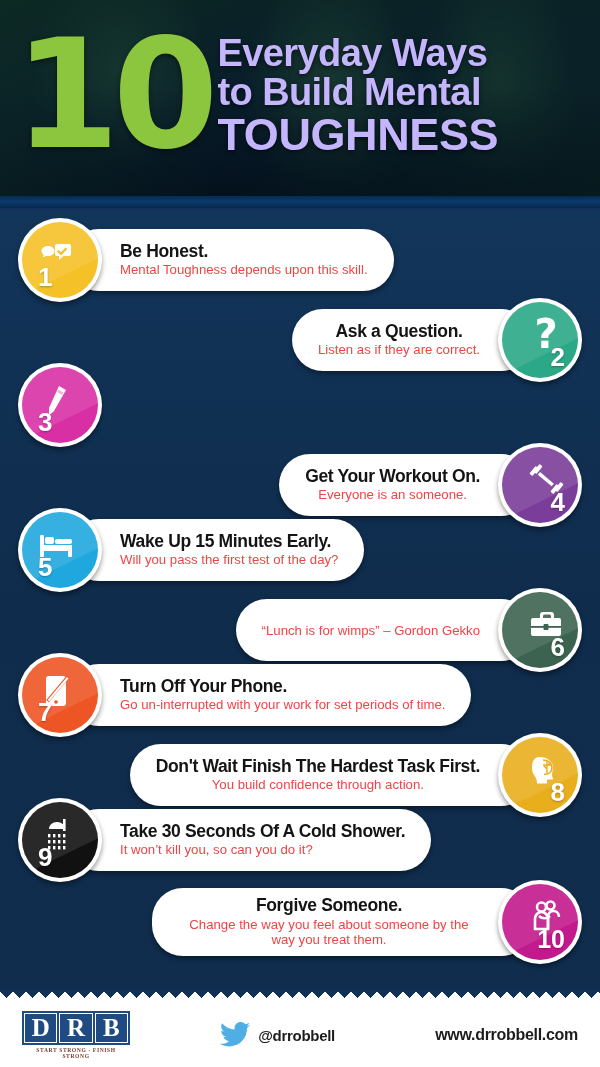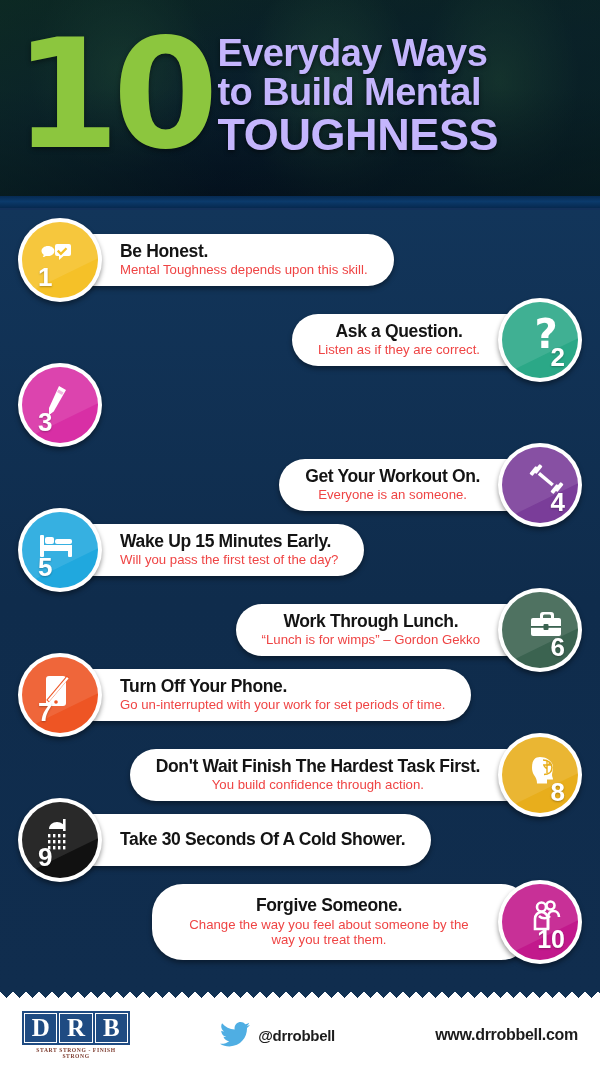--- a/index.html
+++ b/index.html
@@ -103,21 +103,21 @@
     position: absolute;
     display: flex;
     align-items: center;
     height: 84px;
   }
   .item.left  { left: 18px;  flex-direction: row; }
   .item.right { right: 18px; flex-direction: row-reverse; }
 
   .bubble {
     background: #ffffff;
-    height: 52px;
+    height: 62px;
     border-radius: 31px;
     box-shadow: 0 3px 5px rgba(0,0,0,.38);
     display: flex;
     flex-direction: column;
     justify-content: center;
     padding: 0 26px;
     position: relative;
     z-index: 1;
   }
   .item.left  .bubble { margin-left: -34px; padding-left: 52px; text-align: left; }
@@ -385,21 +385,20 @@
             <path d="M15 8h10a3 3 0 013 3v3h-3v-2a1.5 1.5 0 00-1.5-1.5h-5A1.5 1.5 0 0017 12v2h-3v-3a3 3 0 013-3z"></path>
             <rect x="5" y="14" width="30" height="18" rx="2"></rect>
             <rect x="17.5" y="20" width="5" height="6" rx="1" fill="#3B6350"></rect>
             <rect x="5" y="22" width="30" height="1.8" fill="#3B6350"></rect>
           </svg>
         </span>
         <span class="num">6</span>
       </div>
     </div>
     <div class="bubble">
-      <div class="title">Work Through Lunch.</div>
       <div class="sub">“Lunch is for wimps” – Gordon Gekko</div>
     </div>
   </div>
 
   <div class="item left" style="top:443px">
     <div class="circle">
       <div class="circle-in" style="background:#EE5524">
         <span class="ico">
           <svg viewBox="0 0 40 40">
             <rect x="10" y="6" width="20" height="30" rx="3" fill="#fff"></rect>
@@ -457,39 +456,40 @@
               <rect x="22" y="31" width="2.4" height="3.4"></rect>
                 <rect x="27" y="31" width="2.4" height="3.4"></rect>
             </g>
           </svg>
         </span>
         <span class="num">9</span>
       </div>
     </div>
     <div class="bubble">
       <div class="title">Take 30 Seconds Of A Cold Shower.</div>
+      <div class="sub">It won’t kill you, so can you do it?</div>
     </div>
   </div>
 
   <div class="item right" style="top:664px;height:96px">
     <div class="circle">
       <div class="circle-in" style="background:#C2198C">
         <span class="ico">
           <svg viewBox="0 0 40 40" fill="none" stroke="#fff" stroke-width="2.6">
             <circle cx="15.5" cy="11" r="4.5"></circle>
             <circle cx="24.5" cy="9.5" r="4"></circle>
             <path d="M9 33V23c0-4 3-7 6.5-7s6.5 3 6.5 7v10z"></path>
             <path d="M22 33V21c0-3.5 2.5-6 5.5-6s5.5 2.5 5.5 6"></path>
             <path d="M13 20c3 3 8 3 11 0"></path>
           </svg>
         </span>
         <span class="num ten">10</span>
       </div>
     </div>
-    <div class="bubble" style="height:76px;max-width:380px">
+    <div class="bubble" style="height:68px;max-width:380px">
       <div class="title">Forgive Someone.</div>
       <div class="sub wrap">Change the way you feel about someone by the way you treat them.</div>
     </div>
   </div>
 </div>
 
 <div class="zigzag"></div>
 <div class="footer">
   <div class="drb-logo">
     <div class="drb-boxes">

